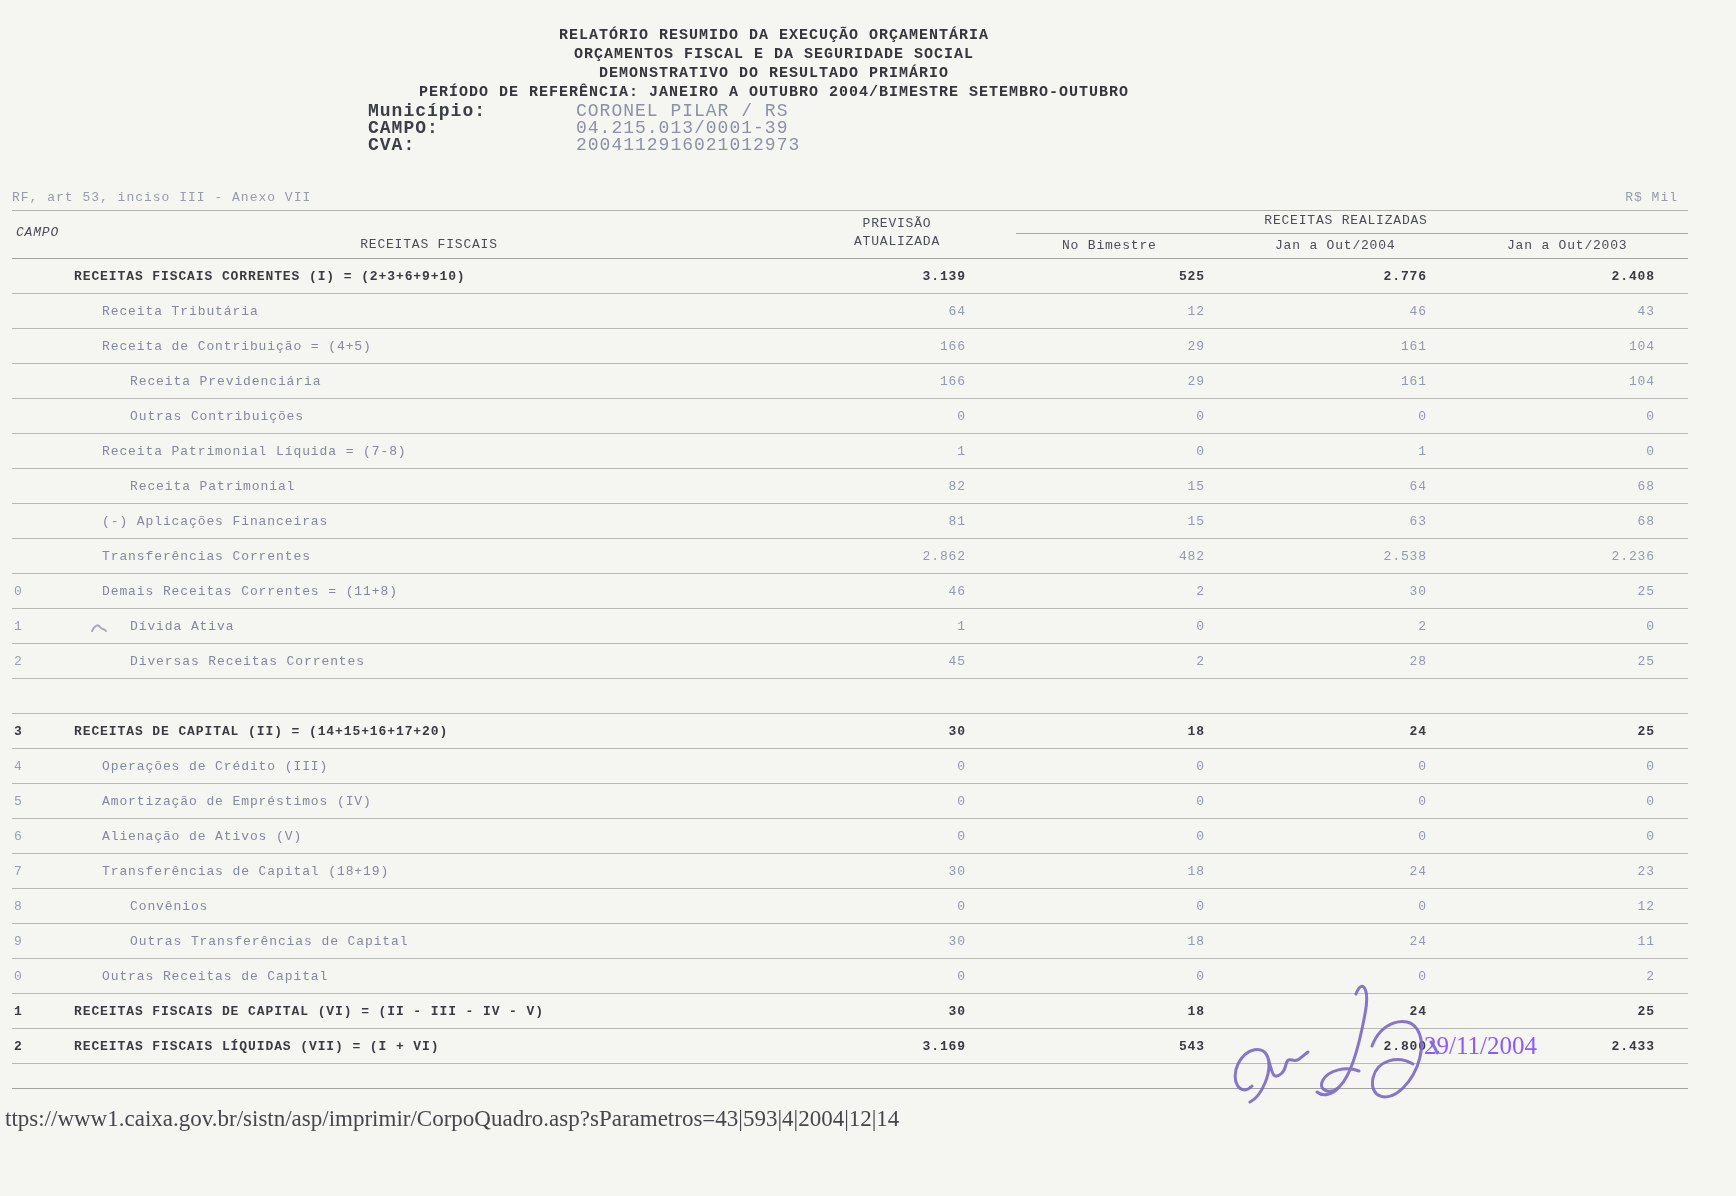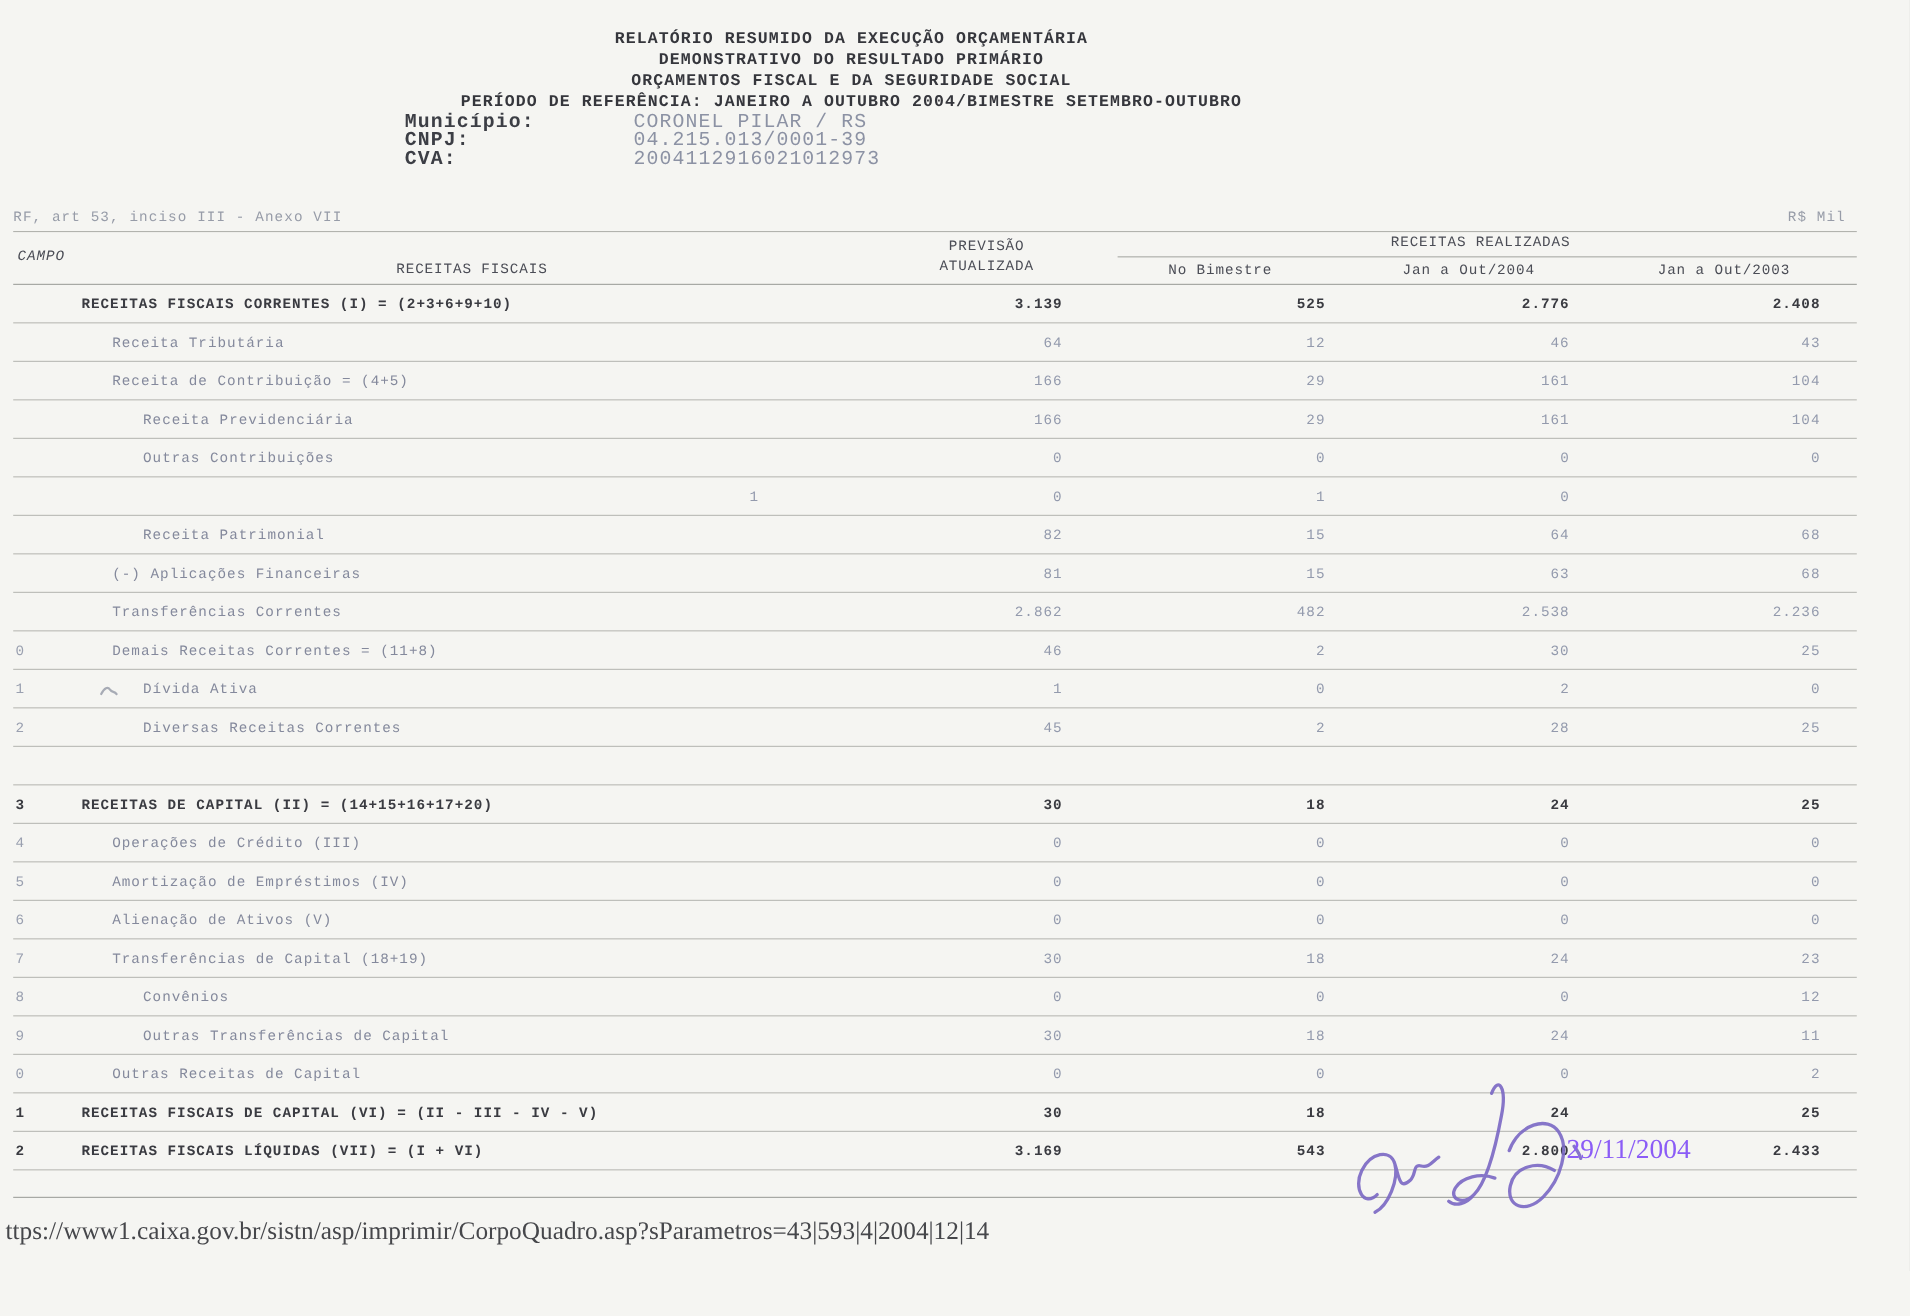--- a/index.html
+++ b/index.html
@@ -84,32 +84,32 @@
   }
   .signature{position:absolute;left:1222px;top:968px;width:230px;height:150px;}
 </style>
 </head>
 <body>
 
 <div class="page">
 
   <div class="title-block">
     <div class="title-line">RELATÓRIO RESUMIDO DA EXECUÇÃO ORÇAMENTÁRIA</div>
+    <div class="title-line">ORÇAMENTOS FISCAL E DA SEGURIDADE SOCIAL</div>
     <div class="title-line">DEMONSTRATIVO DO RESULTADO PRIMÁRIO</div>
-    <div class="title-line">ORÇAMENTOS FISCAL E DA SEGURIDADE SOCIAL</div>
     <div class="title-line">PERÍODO DE REFERÊNCIA: JANEIRO A OUTUBRO 2004/BIMESTRE SETEMBRO-OUTUBRO</div>
   </div>
 
   <div class="meta-block">
     <div class="meta-row">
       <span class="meta-label">Município:</span>
       <span class="meta-value">CORONEL PILAR / RS</span>
     </div>
     <div class="meta-row">
-      <span class="meta-label">CNPJ:</span>
+      <span class="meta-label">CAMPO:</span>
       <span class="meta-value">04.215.013/0001-39</span>
     </div>
     <div class="meta-row">
       <span class="meta-label">CVA:</span>
       <span class="meta-value">2004112916021012973</span>
     </div>
   </div>
 
   <div class="ref-line">
     <span>RF, art 53, inciso III - Anexo VII</span>
@@ -176,20 +176,21 @@
       <span class="label ind3">Outras Contribuições</span>
       <span class="val">0</span>
       <span class="val">0</span>
       <span class="val">0</span>
       <span class="val">0</span>
       <span></span>
 
     </div>
         <div class="row">
       <span class="campo"></span>
+      <span class="label ind2">Receita Patrimonial Líquida = (7-8)</span>
       <span class="val">1</span>
       <span class="val">0</span>
       <span class="val">1</span>
       <span class="val">0</span>
       <span></span>
 
     </div>
         <div class="row">
       <span class="campo"></span>
       <span class="label ind3">Receita Patrimonial</span>

